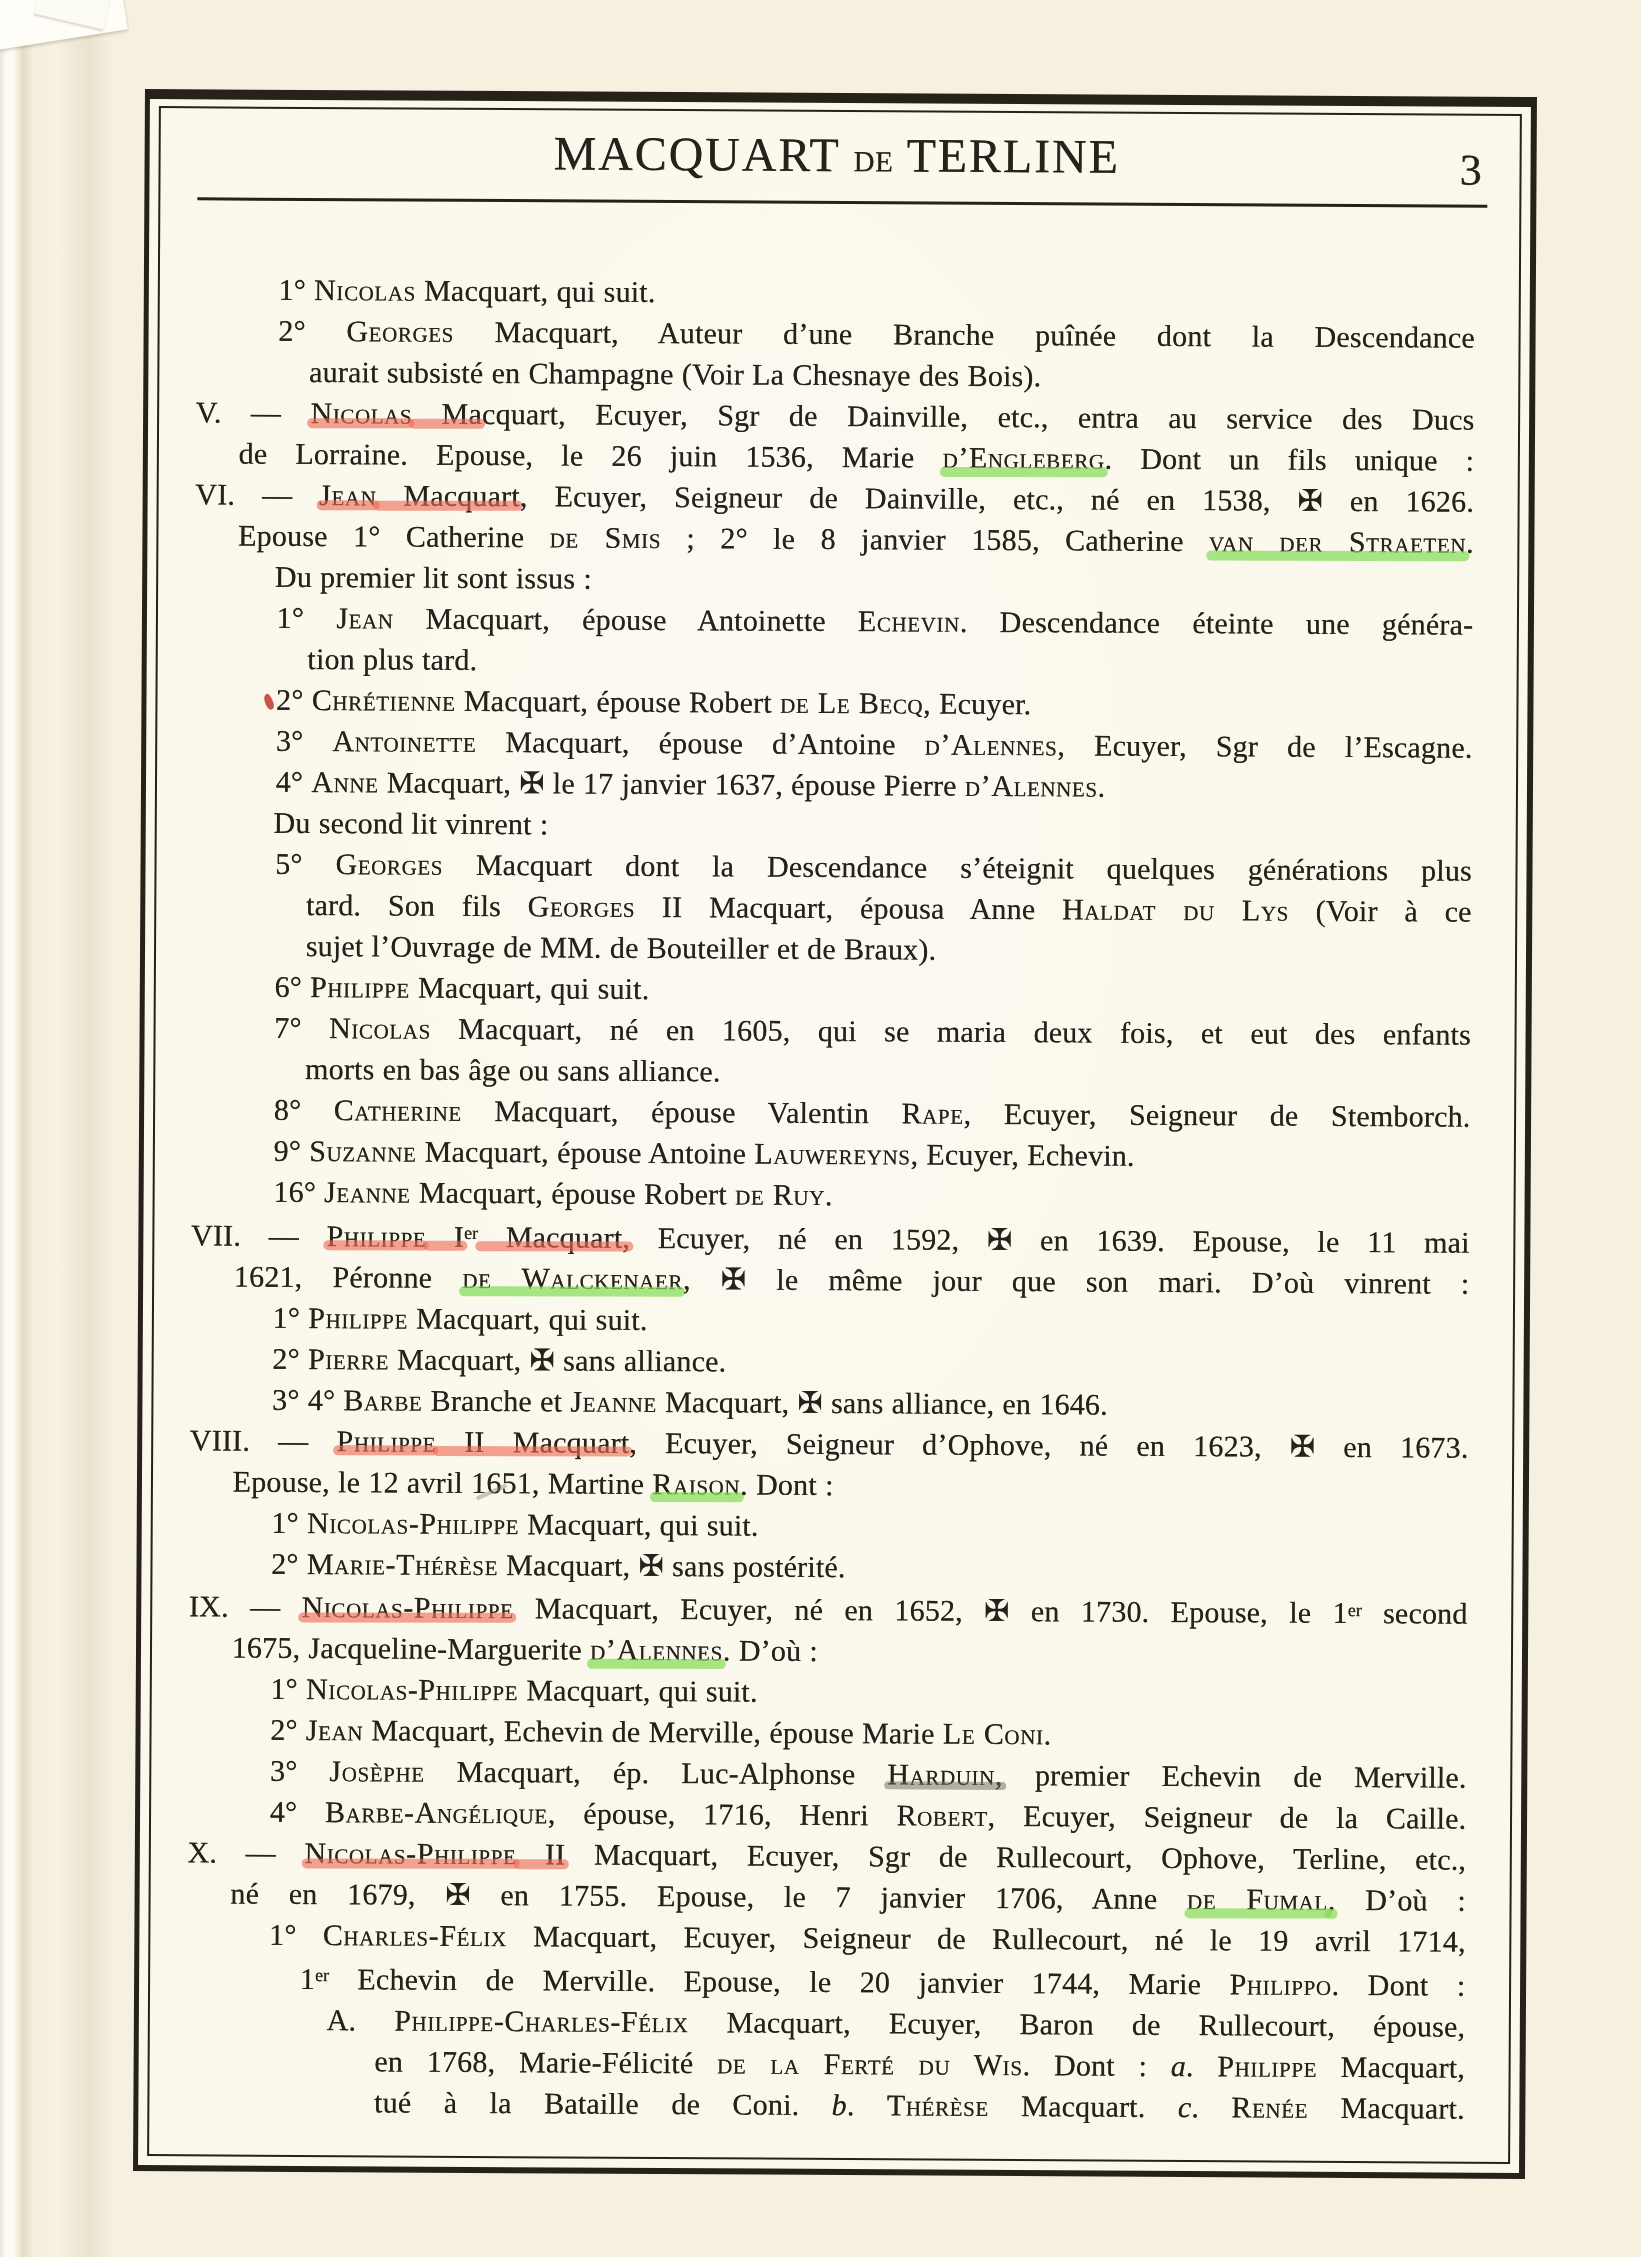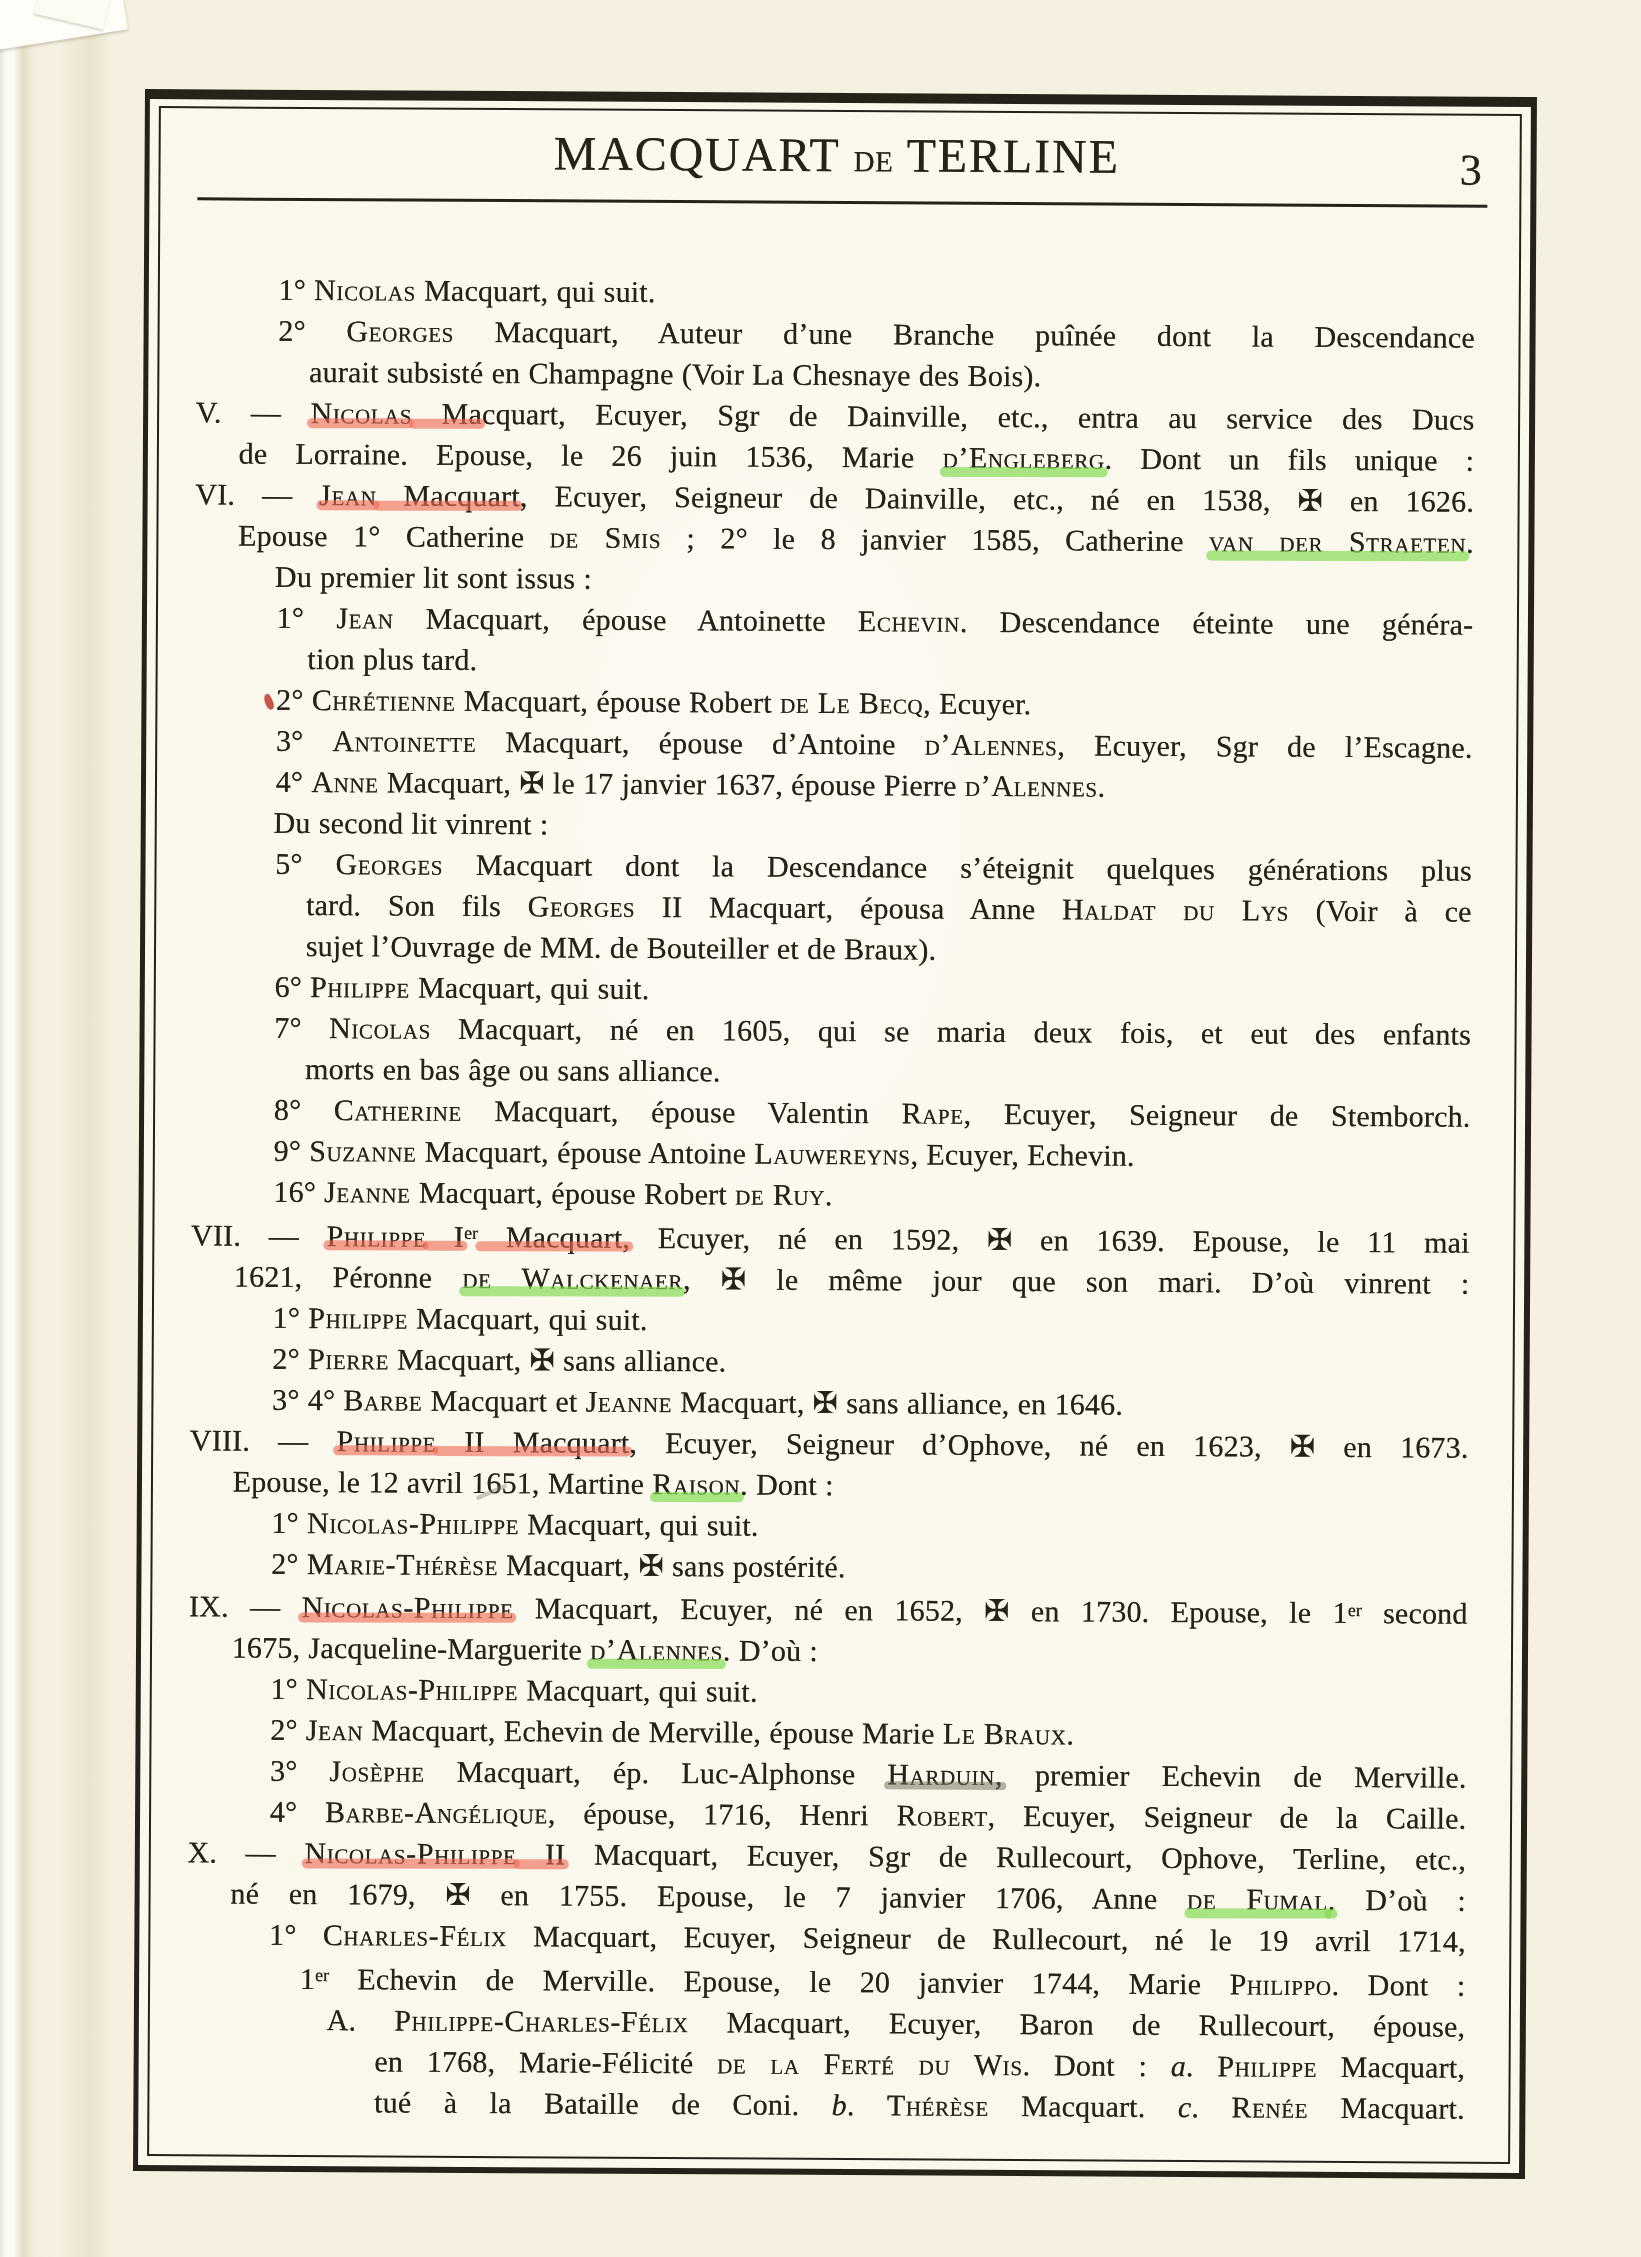--- a/index.html
+++ b/index.html
@@ -94,29 +94,29 @@
           <div class="line L-num"><span class="seg">6° </span><span class="seg sc">Philippe</span><span class="seg"> Macquart, qui suit.</span></div>
           <div class="line L-num j"><span class="seg">7° </span><span class="seg sc">Nicolas</span><span class="seg"> Macquart, né en 1605, qui se maria deux fois, et eut des enfants</span></div>
           <div class="line L-num-cont"><span class="seg">morts en bas âge ou sans alliance.</span></div>
           <div class="line L-num j"><span class="seg">8° </span><span class="seg sc">Catherine</span><span class="seg"> Macquart, épouse Valentin </span><span class="seg sc">Rape</span><span class="seg">, Ecuyer, Seigneur de Stemborch.</span></div>
           <div class="line L-num"><span class="seg">9° </span><span class="seg sc">Suzanne</span><span class="seg"> Macquart, épouse Antoine </span><span class="seg sc">Lauwereyns</span><span class="seg">, Ecuyer, Echevin.</span></div>
           <div class="line L-num"><span class="seg">16° </span><span class="seg sc">Jeanne</span><span class="seg"> Macquart, épouse Robert </span><span class="seg sc">de Ruy</span><span class="seg">.</span></div>
           <div class="line L-roman j"><span class="seg">VII. — </span><span class="seg sc u-red">Philippe</span><span class="seg u-red"> I</span><span class="seg sup">er</span><span class="seg u-red"> Macquart,</span><span class="seg"> Ecuyer, né en 1592, ✠ en 1639. Epouse, le 11 mai</span></div>
           <div class="line L-roman-cont j"><span class="seg">1621, Péronne </span><span class="seg sc u-green">de Walckenaer</span><span class="seg">, ✠ le même jour que son mari. D’où vinrent :</span></div>
           <div class="line L-num"><span class="seg">1° </span><span class="seg sc">Philippe</span><span class="seg"> Macquart, qui suit.</span></div>
           <div class="line L-num"><span class="seg">2° </span><span class="seg sc">Pierre</span><span class="seg"> Macquart, ✠ sans alliance.</span></div>
-          <div class="line L-num"><span class="seg">3° 4° </span><span class="seg sc">Barbe</span><span class="seg"> Macquart et </span><span class="seg sc">Jeanne</span><span class="seg"> Macquart, ✠ sans alliance, en 1646.</span></div>
+          <div class="line L-num"><span class="seg">3° 4° </span><span class="seg sc">Barbe</span><span class="seg"> Branche et </span><span class="seg sc">Jeanne</span><span class="seg"> Macquart, ✠ sans alliance, en 1646.</span></div>
           <div class="line L-roman j"><span class="seg">VIII. — </span><span class="seg sc u-red">Philippe</span><span class="seg u-red"> II Macquart</span><span class="seg">, Ecuyer, Seigneur d’Ophove, né en 1623, ✠ en 1673.</span></div>
           <div class="line L-roman-cont"><span class="seg">Epouse, le 12 avril 1651, Martine </span><span class="seg sc u-green">Raison</span><span class="seg">. Dont :</span></div>
           <div class="line L-num"><span class="seg">1° </span><span class="seg sc">Nicolas-Philippe</span><span class="seg"> Macquart, qui suit.</span></div>
           <div class="line L-num"><span class="seg">2° </span><span class="seg sc">Marie-Thérèse</span><span class="seg"> Macquart, ✠ sans postérité.</span></div>
           <div class="line L-roman j"><span class="seg">IX. — </span><span class="seg sc u-red">Nicolas-Philippe</span><span class="seg"> Macquart, Ecuyer, né en 1652, ✠ en 1730. Epouse, le 1</span><span class="seg sup">er</span><span class="seg"> second</span></div>
           <div class="line L-roman-cont"><span class="seg">1675, Jacqueline-Marguerite </span><span class="seg sc u-green">d’Alennes</span><span class="seg">. D’où :</span></div>
           <div class="line L-num"><span class="seg">1° </span><span class="seg sc">Nicolas-Philippe</span><span class="seg"> Macquart, qui suit.</span></div>
-          <div class="line L-num"><span class="seg">2° </span><span class="seg sc">Jean</span><span class="seg"> Macquart, Echevin de Merville, épouse Marie </span><span class="seg sc">Le Braux</span><span class="seg">.</span></div>
+          <div class="line L-num"><span class="seg">2° </span><span class="seg sc">Jean</span><span class="seg"> Macquart, Echevin de Merville, épouse Marie </span><span class="seg sc">Le Coni</span><span class="seg">.</span></div>
           <div class="line L-num j"><span class="seg">3° </span><span class="seg sc">Josèphe</span><span class="seg"> Macquart, ép. Luc-Alphonse </span><span class="seg sc u-gray">Harduin,</span><span class="seg"> premier Echevin de Merville.</span></div>
           <div class="line L-num j"><span class="seg">4° </span><span class="seg sc">Barbe-Angélique</span><span class="seg">, épouse, 1716, Henri </span><span class="seg sc">Robert</span><span class="seg">, Ecuyer, Seigneur de la Caille.</span></div>
           <div class="line L-roman j"><span class="seg">X. — </span><span class="seg sc u-red">Nicolas-Philippe</span><span class="seg u-red"> II</span><span class="seg"> Macquart, Ecuyer, Sgr de Rullecourt, Ophove, Terline, etc.,</span></div>
           <div class="line L-roman-cont j"><span class="seg">né en 1679, ✠ en 1755. Epouse, le 7 janvier 1706, Anne </span><span class="seg sc u-green">de Fumal</span><span class="seg u-green">.</span><span class="seg"> D’où :</span></div>
           <div class="line L-num j"><span class="seg">1° </span><span class="seg sc">Charles-Félix</span><span class="seg"> Macquart, Ecuyer, Seigneur de Rullecourt, né le 19 avril 1714,</span></div>
           <div class="line L-num-cont j"><span class="seg">1</span><span class="seg sup">er</span><span class="seg"> Echevin de Merville. Epouse, le 20 janvier 1744, Marie </span><span class="seg sc">Philippo</span><span class="seg">. Dont :</span></div>
           <div class="line L-sub j"><span class="seg">A. </span><span class="seg sc">Philippe-Charles-Félix</span><span class="seg"> Macquart, Ecuyer, Baron de Rullecourt, épouse,</span></div>
           <div class="line L-sub-cont j"><span class="seg">en 1768, Marie-Félicité </span><span class="seg sc">de la Ferté du Wis</span><span class="seg">. Dont : </span><span class="seg it">a</span><span class="seg">. </span><span class="seg sc">Philippe</span><span class="seg"> Macquart,</span></div>
           <div class="line L-sub-cont j"><span class="seg">tué à la Bataille de Coni. </span><span class="seg it">b</span><span class="seg">. </span><span class="seg sc">Thérèse</span><span class="seg"> Macquart. </span><span class="seg it">c</span><span class="seg">. </span><span class="seg sc">Renée</span><span class="seg"> Macquart.</span></div>
         </div>

